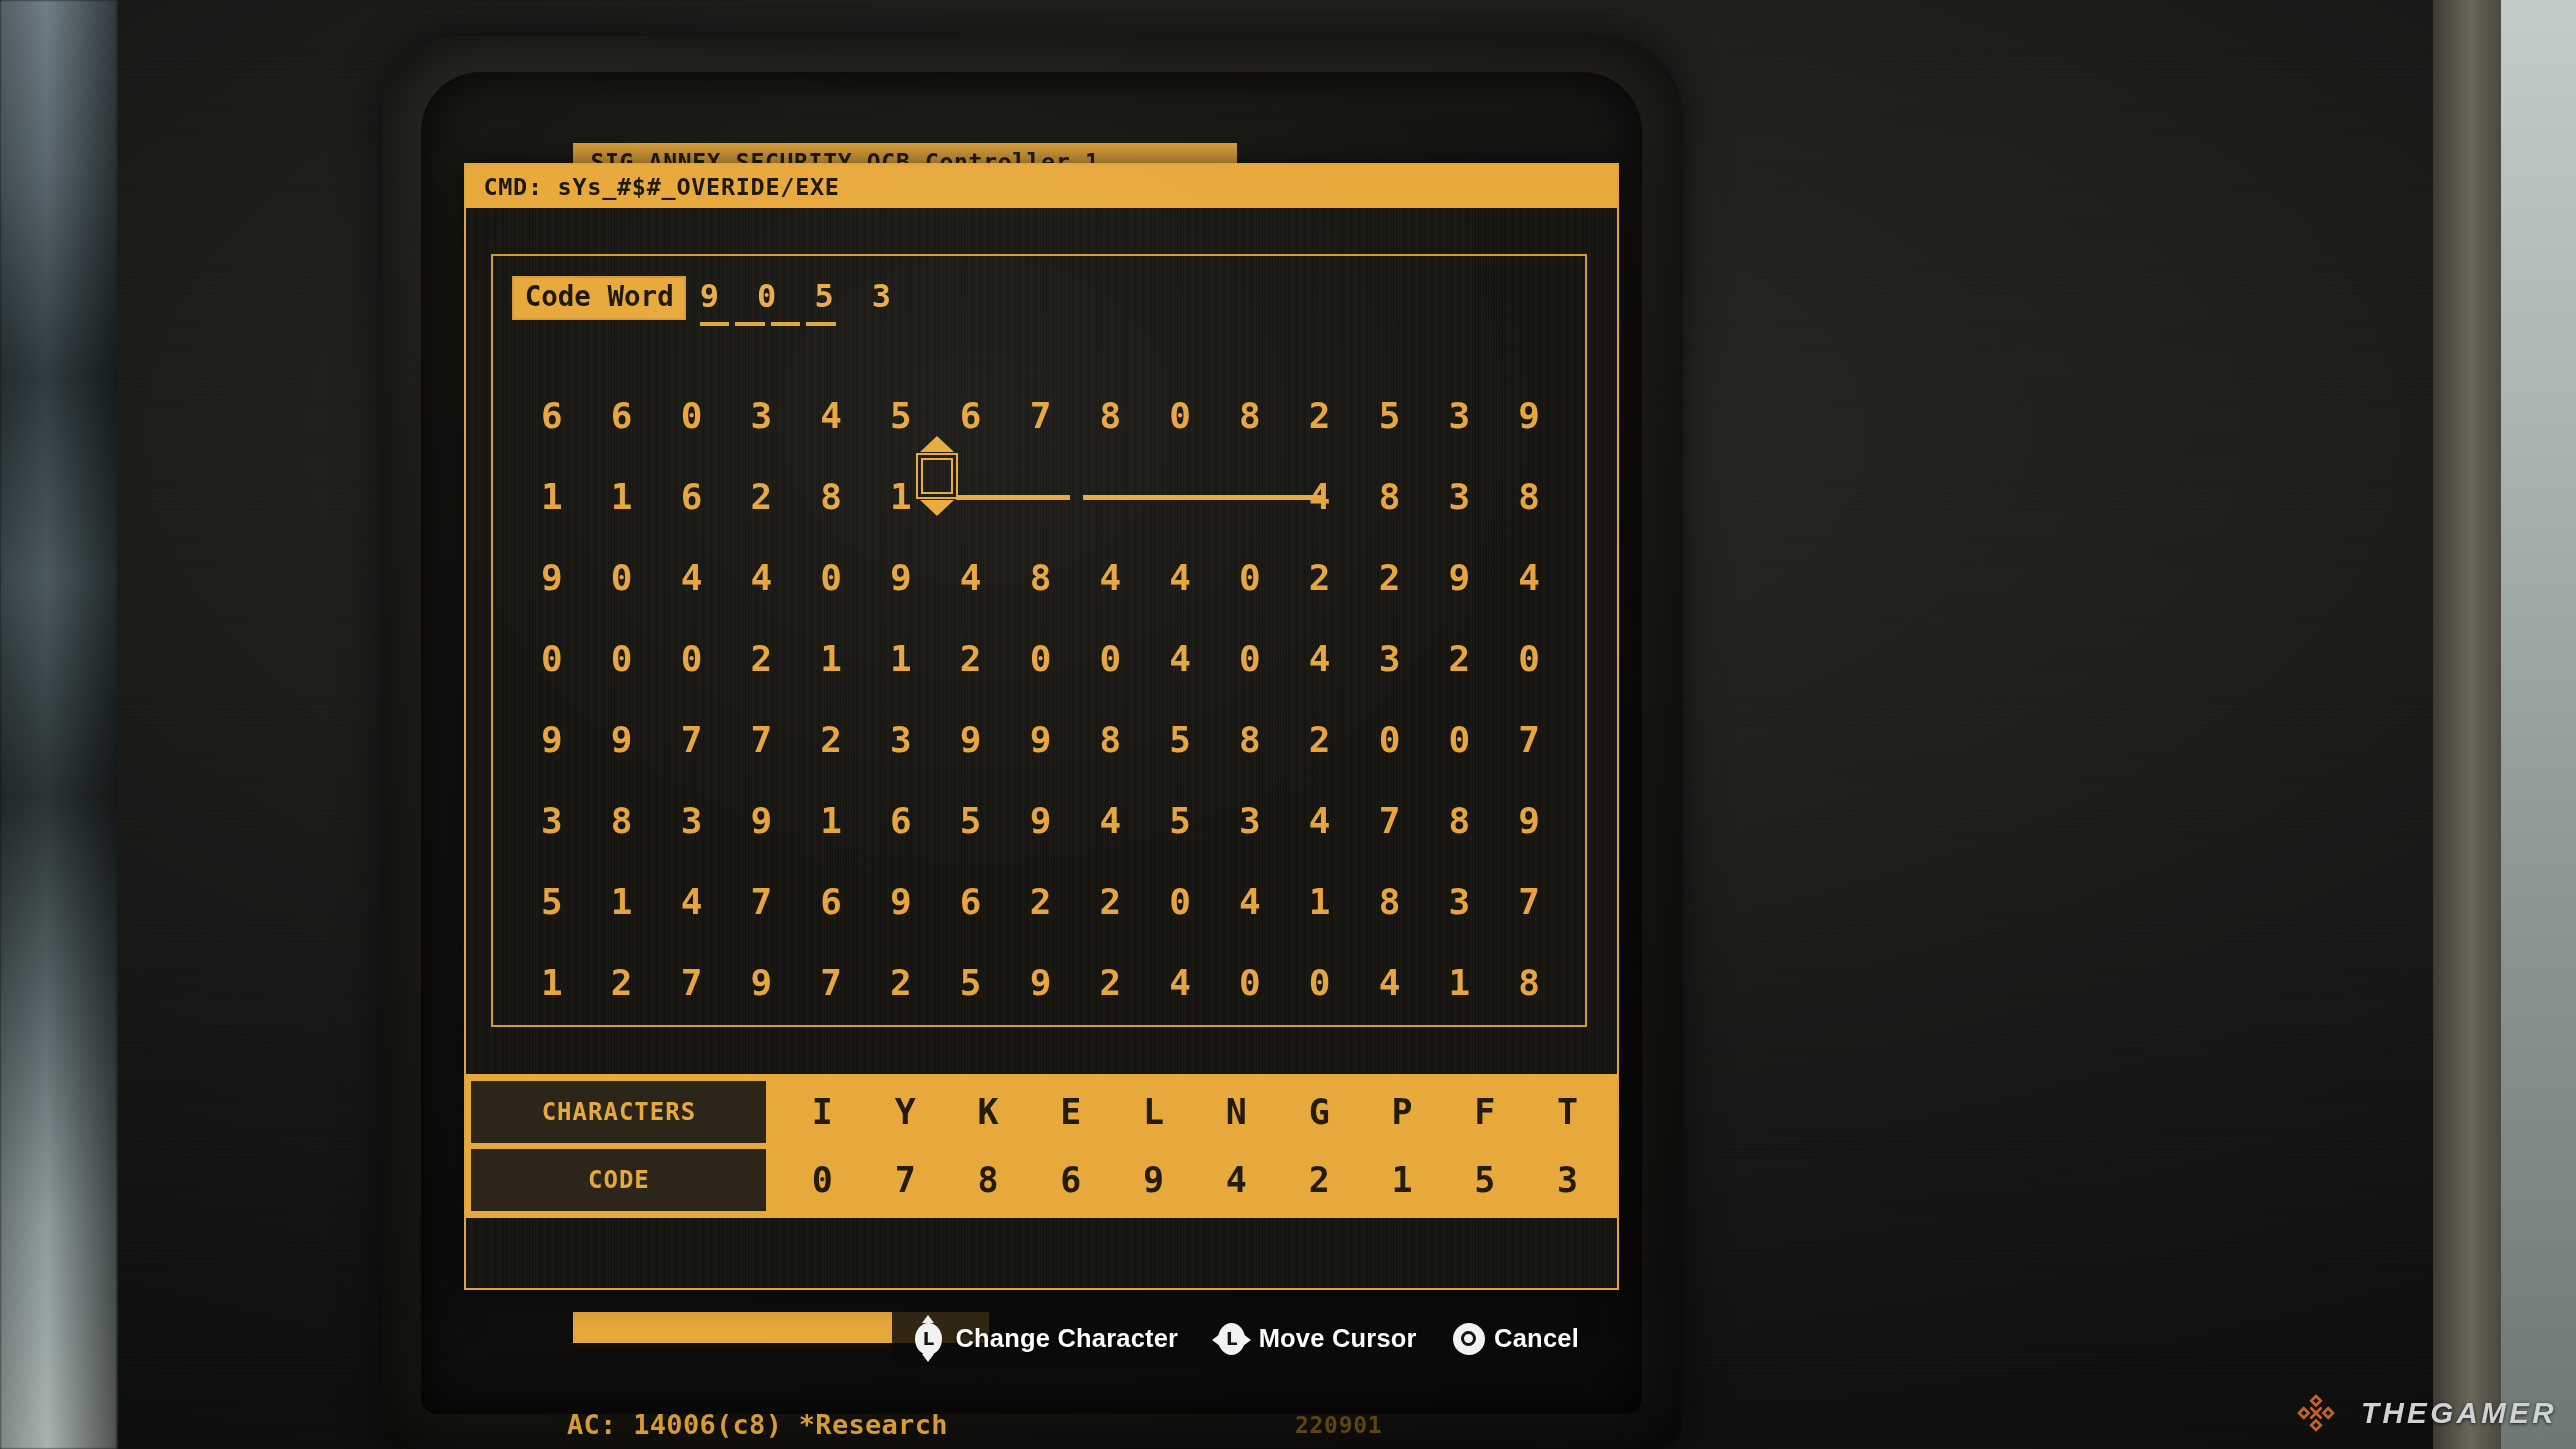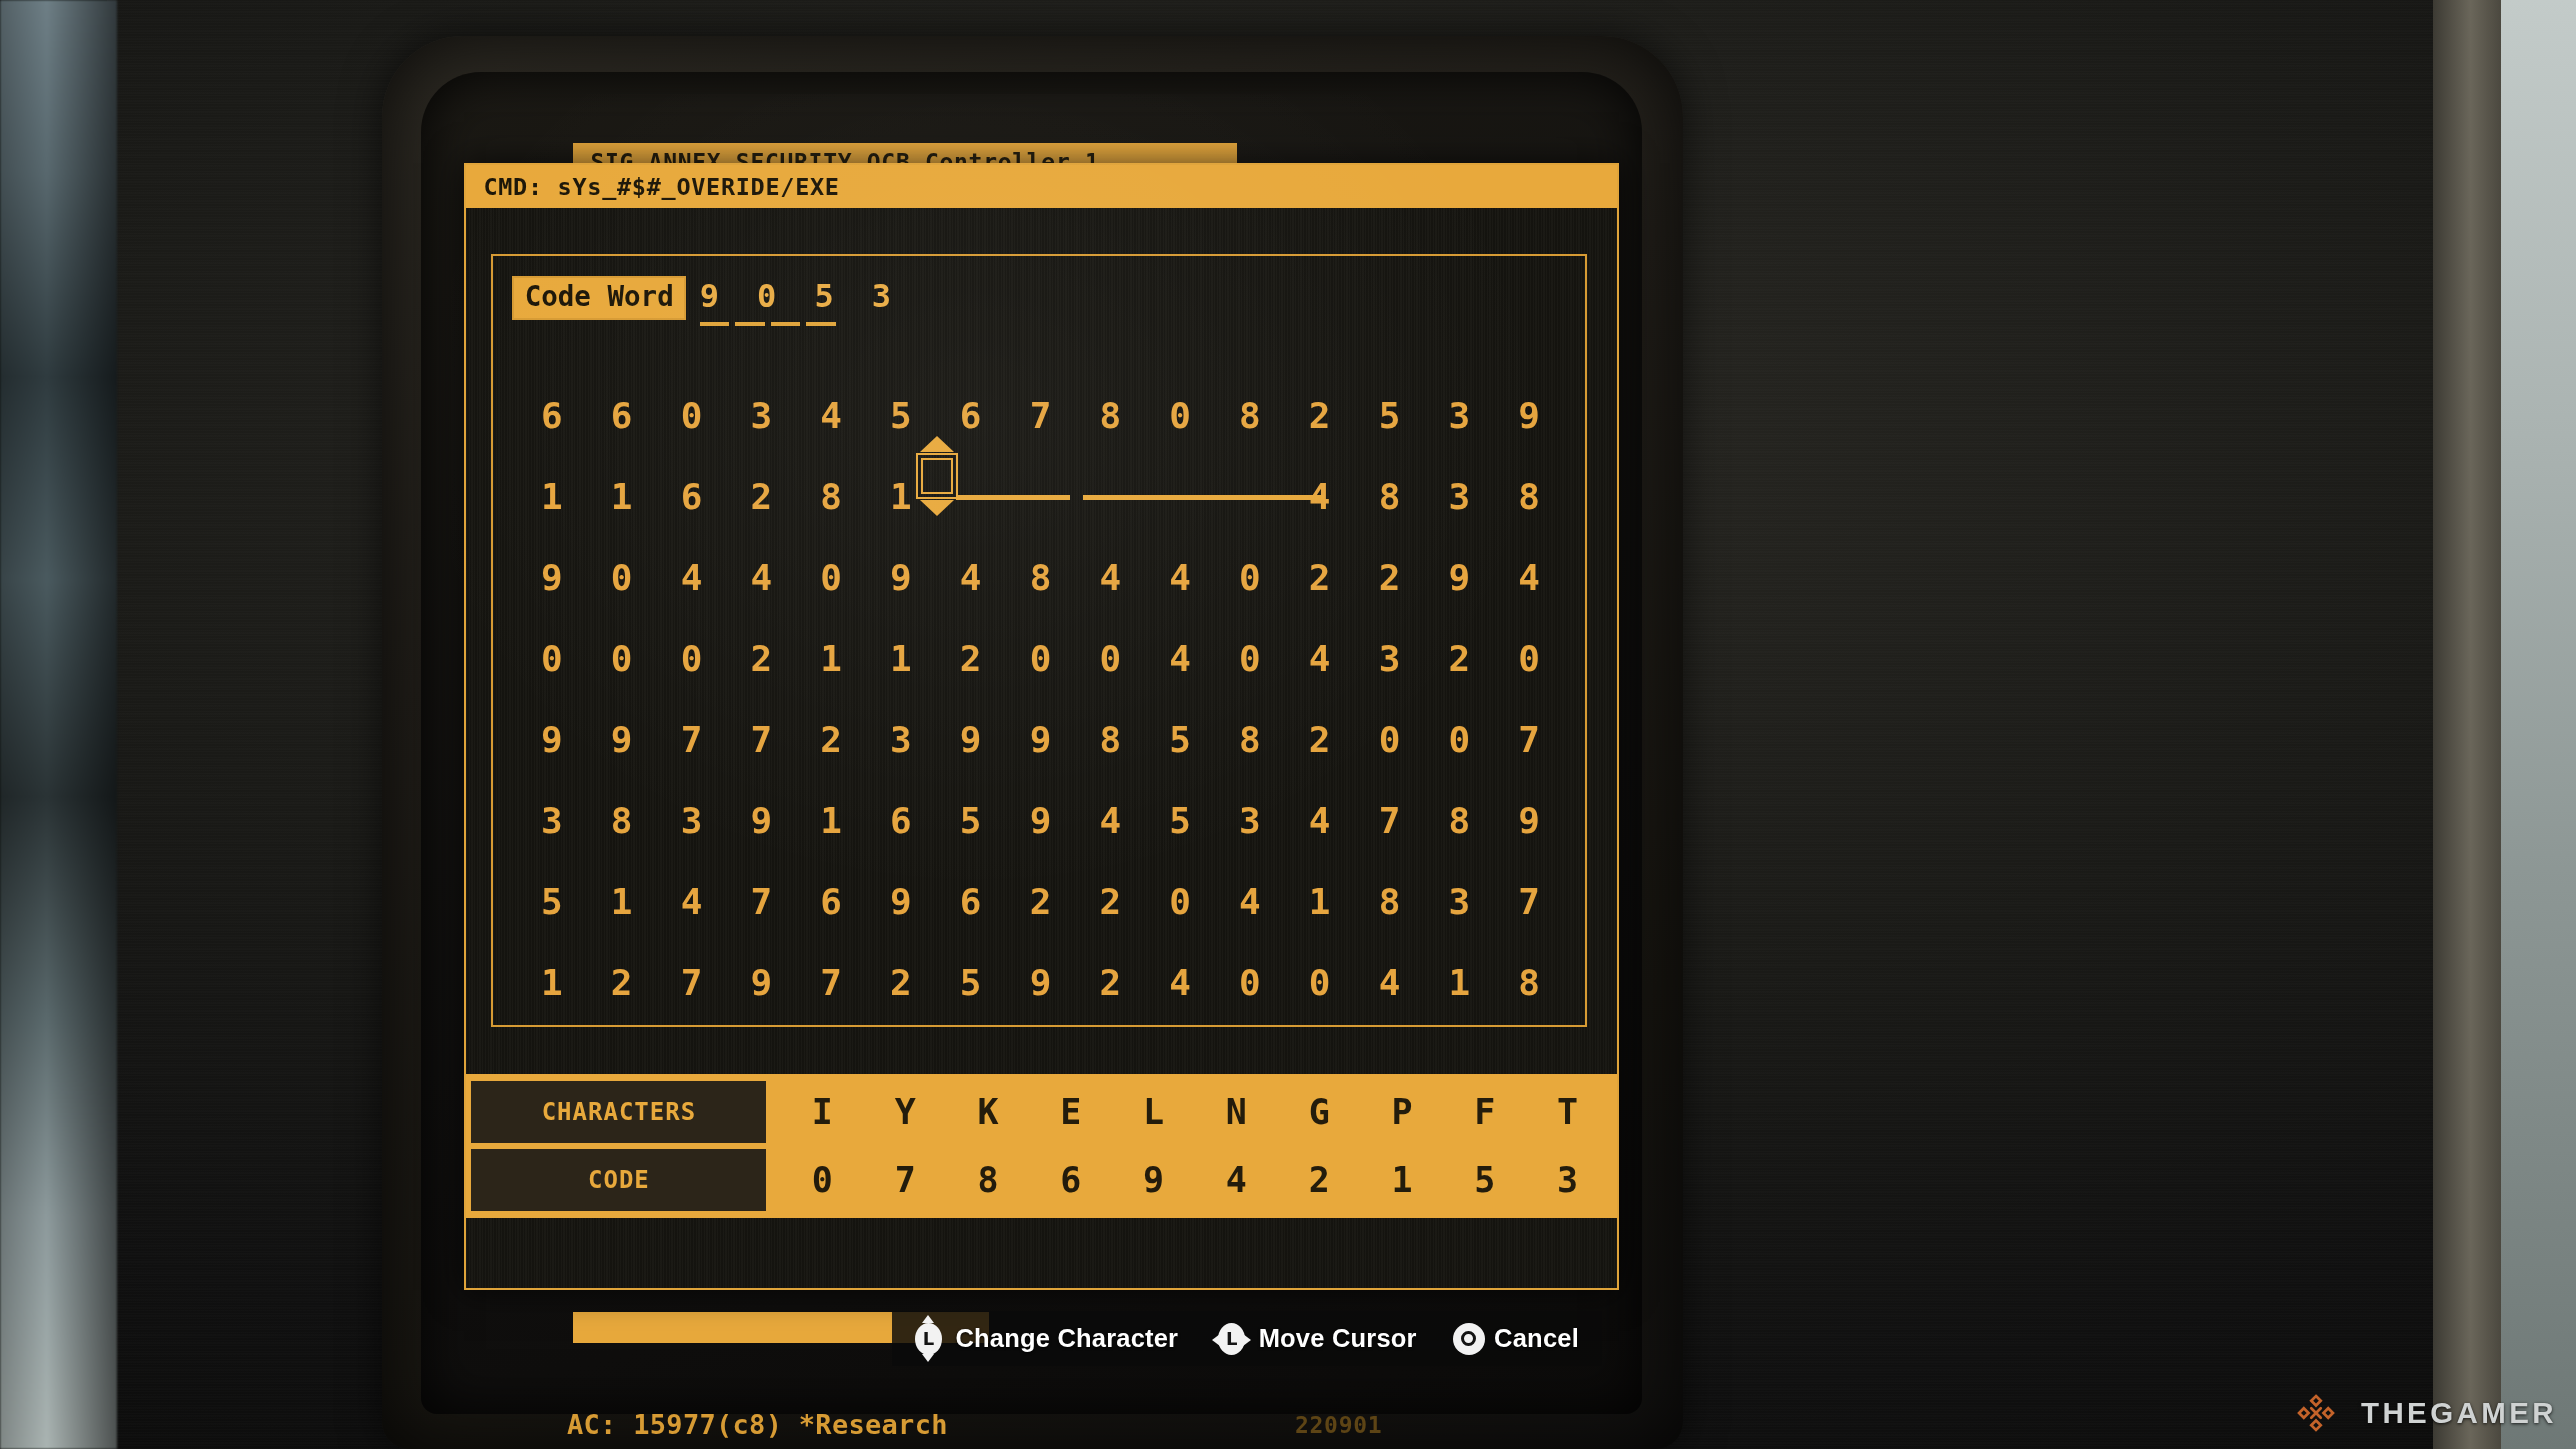--- a/index.html
+++ b/index.html
@@ -228,21 +228,21 @@
   .ar-dn { left: 11.4px; bottom: -1.3px; border-left: 6px solid transparent; border-right: 6px solid transparent; border-top: 8px solid #f2f2f2; }
   .ar-lf { top: 17px; left: -2px; border-top: 6px solid transparent; border-bottom: 6px solid transparent; border-right: 8px solid #f2f2f2; }
   .ar-rt { top: 17px; right: -2px; border-top: 6px solid transparent; border-bottom: 6px solid transparent; border-left: 8px solid #f2f2f2; }
   .circ-btn {
     width: 32px; height: 32px; border-radius: 50%; background: #f2f2f2;
     display: flex; align-items: center; justify-content: center;
   }
   .circ-btn i { display:block; width: 14.8px; height: 14.8px; border-radius: 50%; border: 3.4px solid #141414; }
 
   
-  .watermark { position: absolute; right: 19px; bottom: 14.8px; display: flex; align-items: center; gap: 24px; z-index: 70; }
+  .watermark { position: absolute; right: 19px; bottom: 14.8px; display: flex; align-items: center; gap: 24px; z-index: 70; font-style: italic; }
   .wm-mark { width: 42px; height: 42px; position: relative; }
   .wm-text {
     font-size: 29.5px; font-weight: bold; letter-spacing: 3.4px;
     color: #cfd2d2; font-family: "Liberation Sans", sans-serif;
     text-shadow: 0 1.3px 3.4px rgba(0,0,0,.8);
   }
 </style>
 </head>
 <body>
 
@@ -253,21 +253,21 @@
   <div class="env-right-pillar"></div>
   <div class="env-right-wall"></div>
 
   <div class="cabinet"></div>
   <div class="cabinet-inner"></div>
 
 
   <div class="bg-term">
     <div class="bg-titlebar">SIG ANNEX SECURITY OCB Controller 1</div>
     <div class="bg-bottomline"></div>
-    <div class="bg-footer-text">AC: 15977(c8) *Research</div>
+    <div class="bg-footer-text">AC: 14006(c8) *Research</div>
     <div class="bg-footer-dim">220901</div>
   </div>
 
   <div class="dialog">
 
     <div class="cmd-bar">
       <span class="cmd-text">CMD:</span>
       <span class="cmd-text" style="margin-left:14.8px">sYs_#$#_OVERIDE/EXE</span>
     </div>
 

